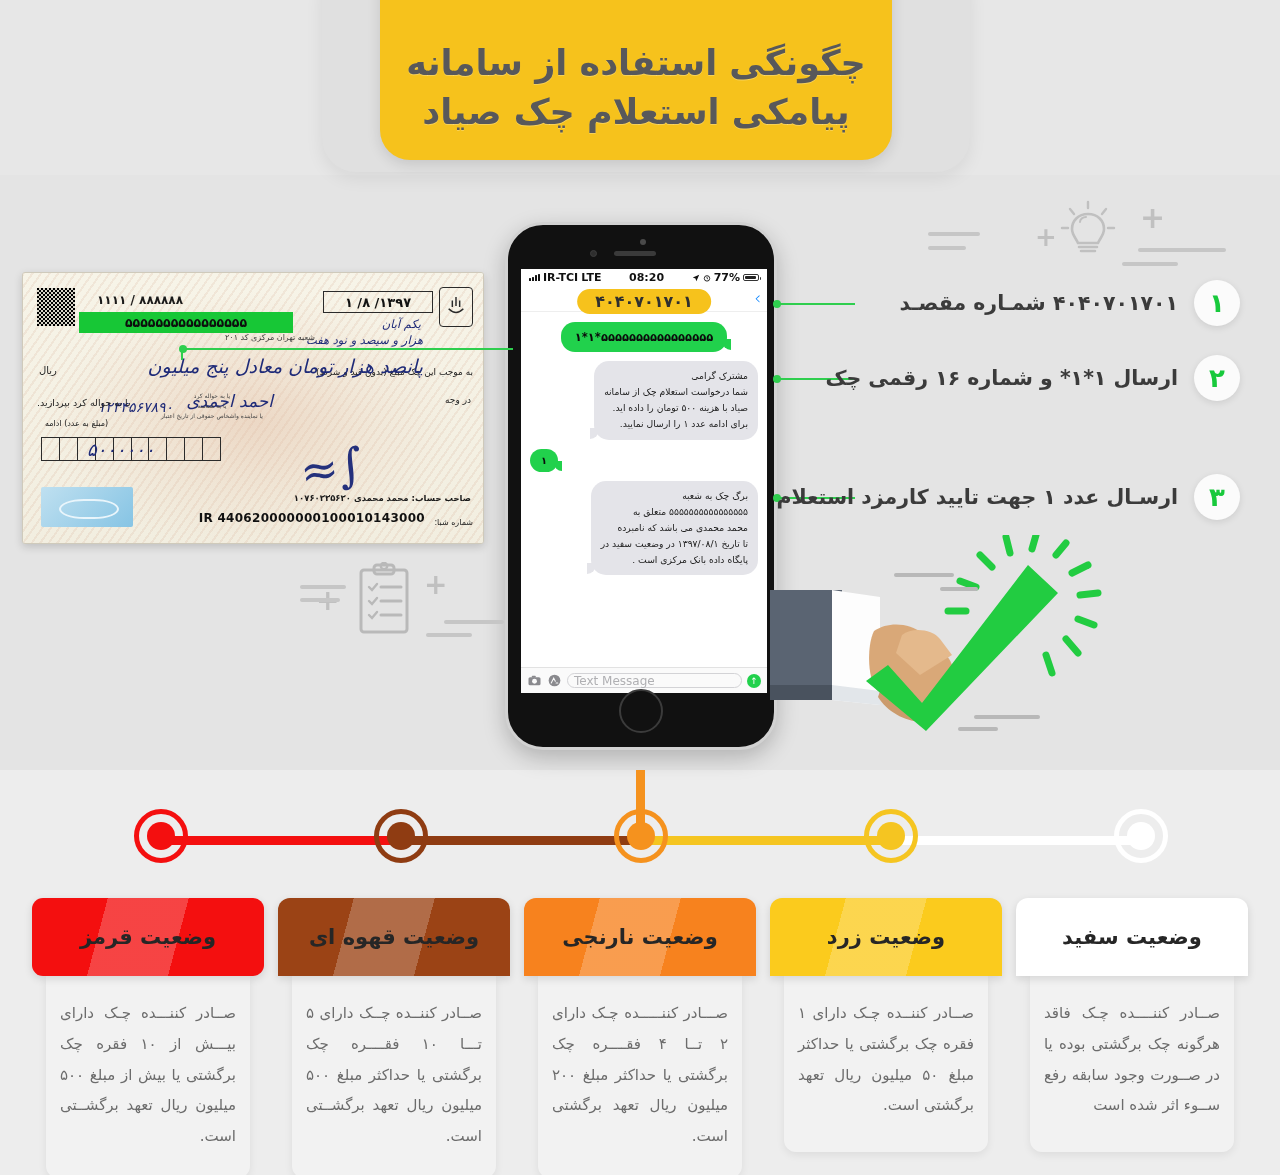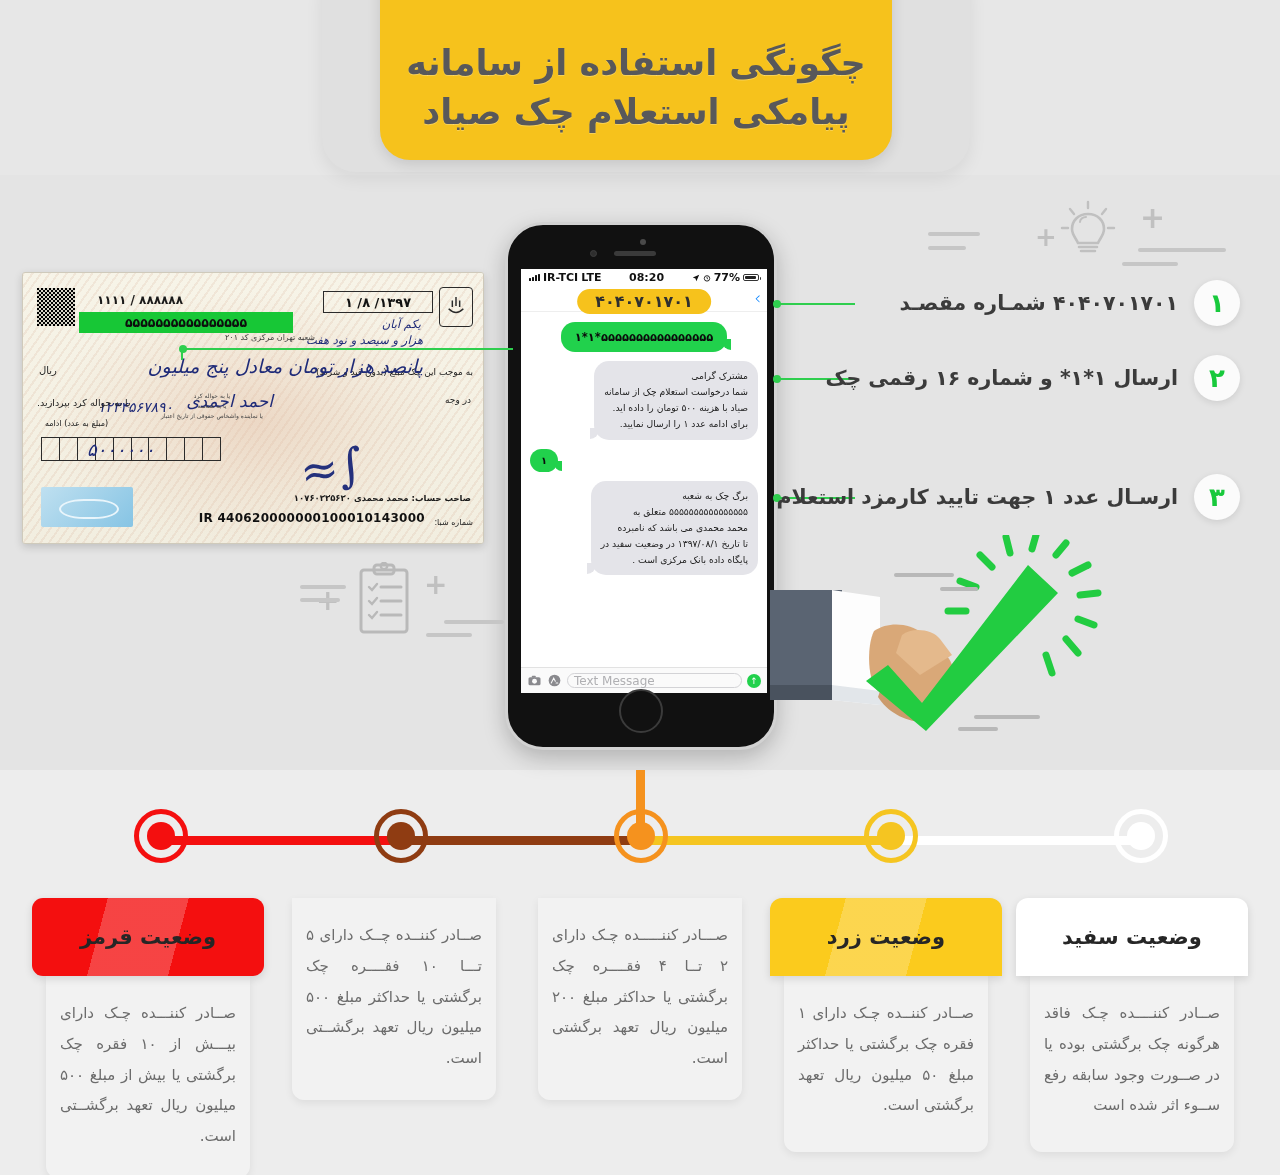--- a/index.html
+++ b/index.html
@@ -556,24 +556,30 @@
     </div>
 
   <div class="card" style="left:32px; top:898px;">
     <div class="card-head" style="background:#f40f0f;border-radius:11px;">
       <span>وضعیت قرمز</span>
     </div>
     <div class="card-body">صــادر کننـــده چـک دارای بیـــش از ۱۰ فقره چک برگشتی یا بیش از مبلغ ۵۰۰ میلیون ریال تعهد برگشــتی است.</div>
   </div>
 
   <div class="card" style="left:278px; top:898px;">
+    <div class="card-head" style="background:#9b4315;">
+      <span>وضعیت قهوه ای</span>
+    </div>
     <div class="card-body">صــادر کننــده چــک دارای ۵ تـــا ۱۰ فقــــره چک برگشتی یا حداکثر مبلغ ۵۰۰ میلیون ریال تعهد برگشــتی است.</div>
   </div>
 
   <div class="card" style="left:524px; top:898px;">
+    <div class="card-head" style="background:#f7821e;">
+      <span>وضعیت نارنجی</span>
+    </div>
     <div class="card-body">صـــادر کننـــــده چـک دارای ۲ تــا ۴ فقــــره چک برگشتی یا حداکثر مبلغ ۲۰۰ میلیون ریال تعهد برگشتی است.</div>
   </div>
 
   <div class="card" style="left:770px; top:898px;">
     <div class="card-head" style="background:#fbcb1d;text-align:center;">
       <span>وضعیت زرد</span>
     </div>
     <div class="card-body">صــادر کننــده چـک دارای ۱ فقره چک برگشتی یا حداکثر مبلغ ۵۰ میلیون ریال تعهد برگشتی است.</div>
   </div>
 

